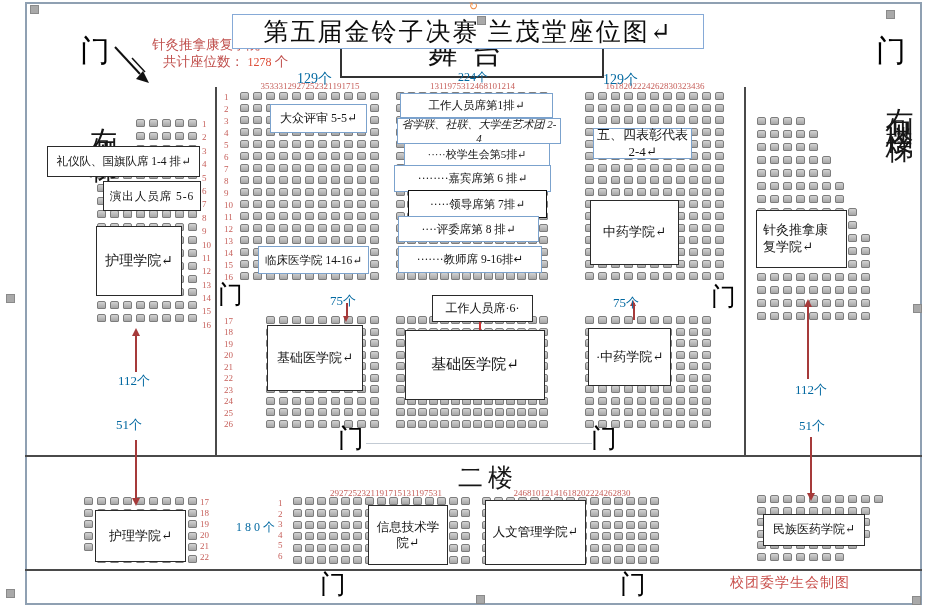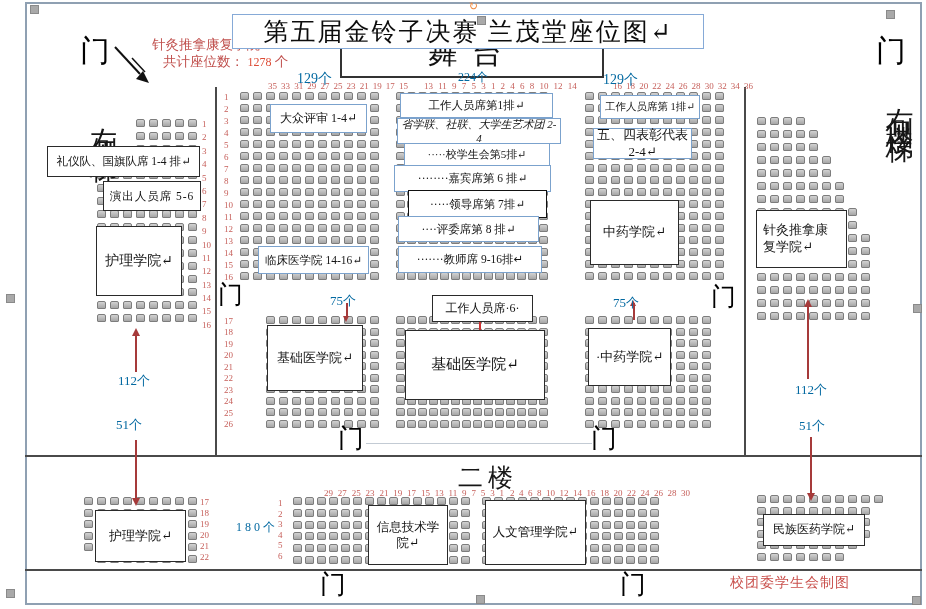--- a/index.html
+++ b/index.html
@@ -14,22 +14,22 @@
   .sblock .seat-row{display:flex;column-gap:var(--cg,4px);}
   .ralign .seat-row{justify-content:flex-end;}
   .seat{width:9px;height:8px;background:linear-gradient(#d2d2d2,#a6a6a6);border:1px solid #7d7d7d;
         border-radius:2px 2px 1px 1px;box-sizing:border-box;flex:0 0 auto;}
   
   .lbox{position:absolute;background:#fff;border:1.4px solid #2a2a2a;display:flex;align-items:center;
         justify-content:center;text-align:center;font-size:12px;color:#141414;line-height:1.3;
         padding:2px;box-sizing:border-box;z-index:5;}
   .blue{border:1.3px solid #7ba2cd;}
   
-  .numrow{position:absolute;display:flex;justify-content:space-between;color:#c65f5a;font-size:9px;
-          z-index:3;line-height:1;margin-left:28px;}
+  .numrow{position:absolute;display:flex;justify-content:center;color:#c65f5a;font-size:9px;
+          z-index:3;line-height:1;}
   .vruler{position:absolute;display:flex;flex-direction:column;justify-content:space-between;
           color:#c65f5a;font-size:9px;z-index:3;text-align:left;line-height:1;}
   
   .door{position:absolute;color:#000;line-height:1;z-index:6;}
   .stairs{position:absolute;writing-mode:vertical-rl;text-orientation:upright;font-size:28px;
           letter-spacing:9px;color:#161616;z-index:4;}
   .count{position:absolute;color:#0369a1;font-size:13px;z-index:5;line-height:1;}
   .redtext{position:absolute;color:#c0504d;z-index:5;line-height:1.2;}
   
   .arr{position:absolute;width:2px;background:#a63a3a;z-index:4;}
@@ -2040,30 +2040,29 @@
         <div class="seat"></div>
         <div class="seat"></div>
         <div class="seat"></div>
         <div class="seat"></div>
       </div>
     </div>
 
   <div class="lbox" id="b-liyi">礼仪队、国旗队席 1-4 排↵</div>
   <div class="lbox" id="b-yanchu">演出人员席 5-6</div>
   <div class="lbox" id="b-huli1">护理学院↵</div>
-  <div class="lbox blue" id="b-dazhong">大众评审 1-4↵</div>
+  <div class="lbox blue" id="b-dazhong">大众评审 5-5↵</div>
   <div class="lbox blue" id="b-linchuang">临床医学院 14-16↵</div>
   <div class="lbox blue" id="b-gongzuo1">工作人员席第1排↵</div>
   <div class="lbox blue" id="b-shengxuelian">省学联、社联、大学生艺术团 2-4</div>
   <div class="lbox blue" id="b-xiaoxueshenghui">·····校学生会第5排↵</div>
   <div class="lbox blue" id="b-jiabin">········嘉宾席第 6 排↵</div>
   <div class="lbox" id="b-lingdao">·····领导席第 7排↵</div>
   <div class="lbox blue" id="b-pingwei">····评委席第 8 排↵</div>
   <div class="lbox blue" id="b-jiaoshi">·······教师席 9-16排↵</div>
-  <div class="lbox blue" id="b-gongzuo2">工作人员席第 1排↵</div>
   <div class="lbox blue" id="b-wusi">五、四表彰代表 2-4↵</div>
   <div class="lbox" id="b-zhongyao1">中药学院↵</div>
   <div class="lbox" id="b-zhenjiu">针灸推拿康复学院↵</div>
   <div class="lbox" id="b-jichu1">基础医学院↵</div>
   <div class="lbox" id="b-gongzuo6">工作人员席·6·</div>
   <div class="lbox" id="b-jichu2">基础医学院↵</div>
   <div class="lbox" id="b-zhongyao2">·中药学院↵</div>
   <div class="lbox" id="b-huli2">护理学院↵</div>
   <div class="lbox" id="b-xinxi">信息技术学院↵</div>
   <div class="lbox" id="b-renwen">人文管理学院↵</div>

